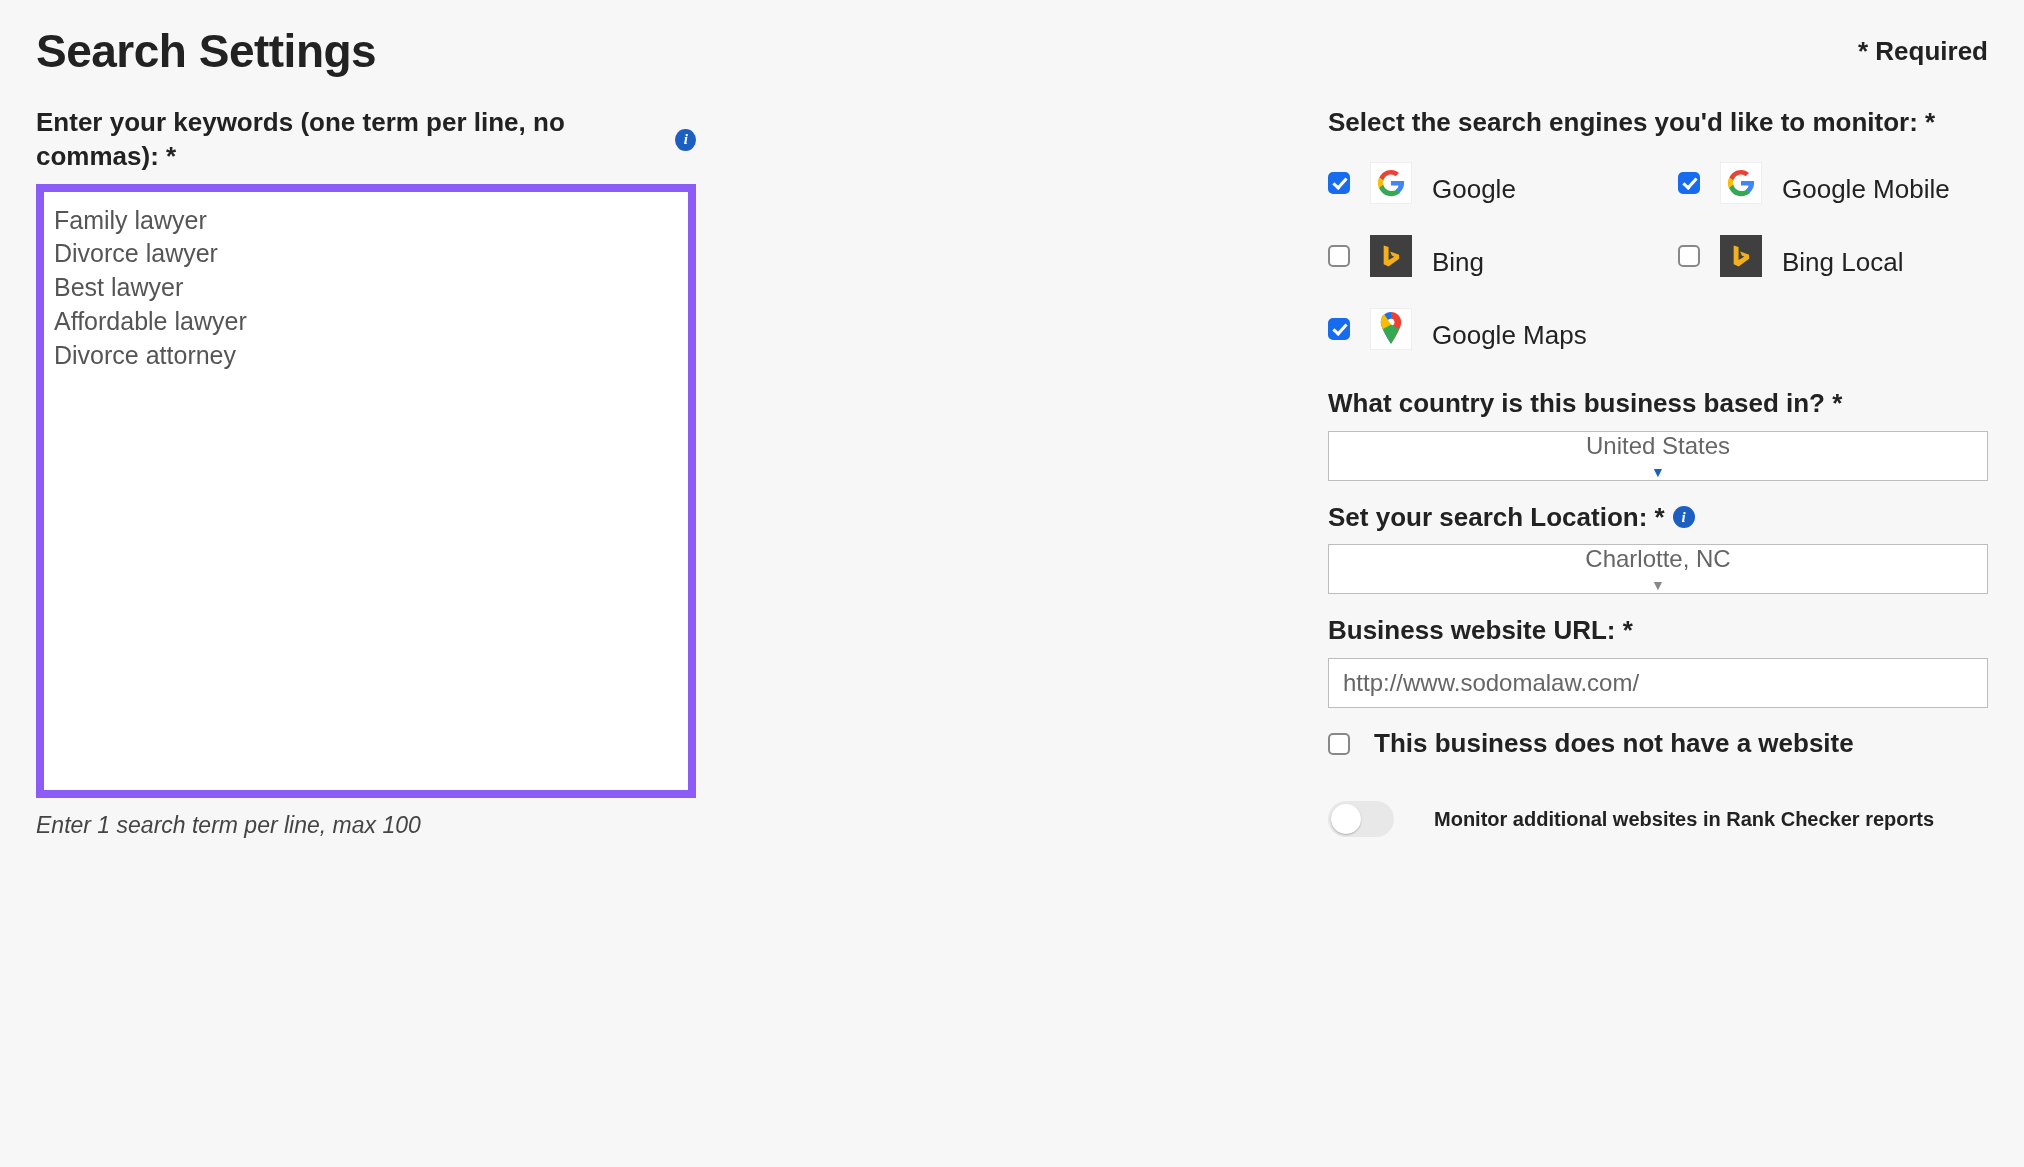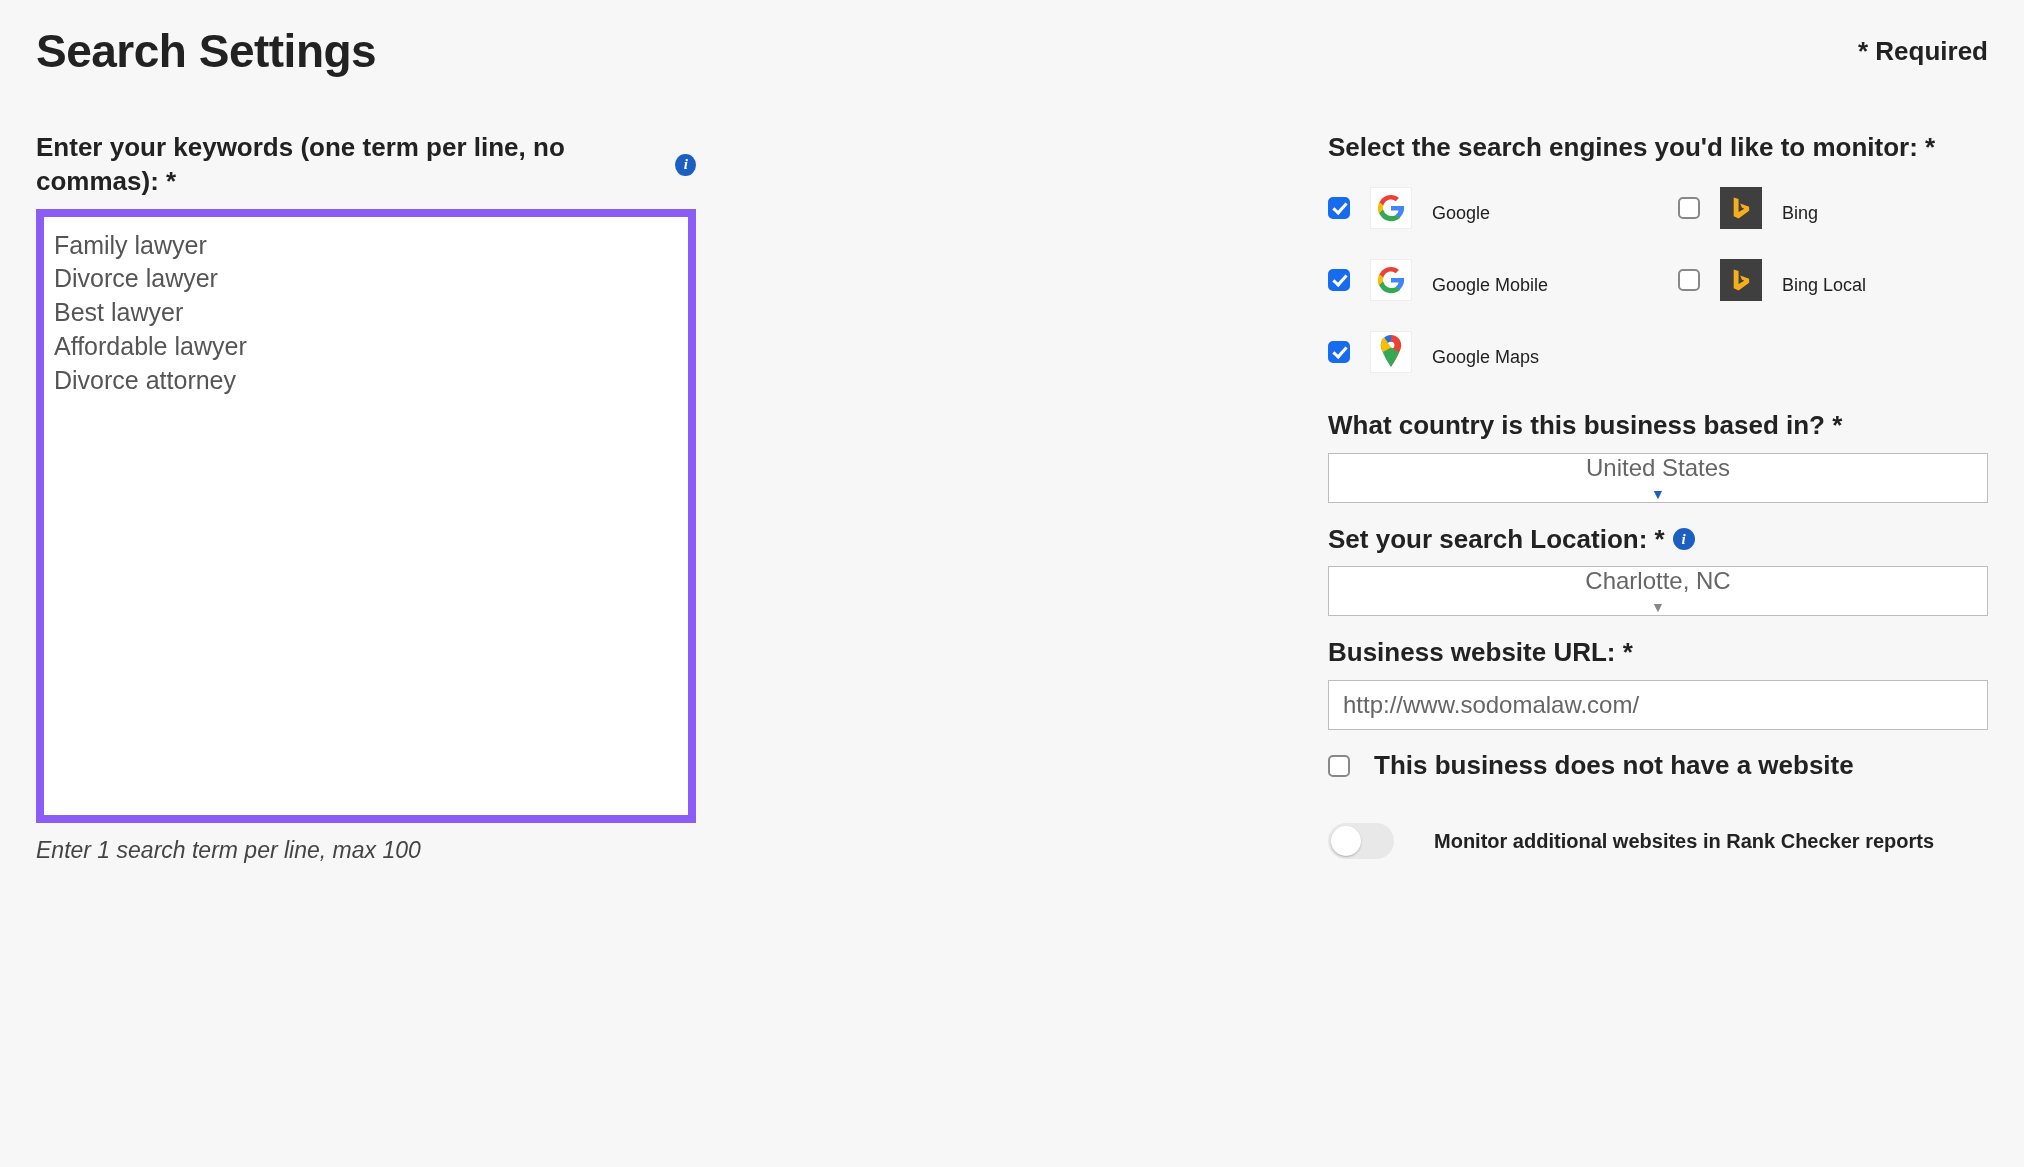--- a/index.html
+++ b/index.html
@@ -3,21 +3,21 @@
 <meta charset="utf-8">
 <style>
   * { box-sizing: border-box; margin: 0; padding: 0; }
   body {
     font-family: -apple-system, BlinkMacSystemFont, "Segoe UI", Helvetica, Arial, sans-serif;
     background: #f7f7f7;
     color: #222;
     padding: 24px 36px;
     width: 2024px;
   }
-  .hdr { display:flex; justify-content:space-between; align-items:center; margin-bottom:53px; }
+  .hdr { display:flex; justify-content:space-between; align-items:center; margin-bottom:28px; }
   .title { font-size:46px; font-weight:800; letter-spacing:-0.5px; }
   .req { font-size:26px; font-weight:700; }
   .cols { display:flex; gap:60px;justify-content:space-between; }
   .left { width:660px; }
   .right { width:660px; }
   .flabel { font-size:26px; font-weight:700; line-height:1.3; margin-bottom:10px; display:flex; align-items:center; gap:8px;}
   .info-icon {
     display:inline-flex; align-items:center; justify-content:center;
     width:22px; height:22px; border-radius:50%;
     background:#1d5fc0; color:#fff; font-style:italic; font-family:Georgia, serif;
@@ -36,21 +36,21 @@
     appearance:none; -webkit-appearance:none;
     width:22px; height:22px; border:2px solid #888; border-radius:5px;
     background:#fff; cursor:pointer; position:relative; flex-shrink:0;
   }
   .chk:checked { background:#176bef; border-color:#176bef; }
   .chk:checked::after {
     content:""; position:absolute; left:6px; top:1px;
     width:5px; height:11px; border:solid #fff; border-width:0 3px 3px 0;
     transform:rotate(42deg);
   }
-  .elabel { font-size:18px;margin-top:12px; }
+  .elabel { font-size:26px;margin-top:12px; }
   .logo { width:42px; height:42px; display:flex; align-items:center; justify-content:center;
           border:1px solid #eee; background:#fff; }
   .logo.dark { background:#3f3f3f; border-color:#3f3f3f;}
   .select-wrap, .combo-wrap, .txt {
     width:100%; height:50px; border:1px solid #bdbdbd; background:#fff;
     font-size:24px; color:#666; padding:0 14px;
     display:flex; align-items:center; justify-content:space-between;
     cursor:pointer;
     flex-direction:column;
   }
@@ -107,40 +107,40 @@
               <path fill="#EA4335" d="M24 9.5c3.8 0 6.4 1.6 7.9 3l5.8-5.7C34 3.4 29.5 1.5 24 1.5 14.9 1.5 7.1 7 3.8 15l6.9 5.4C12.3 14.2 17.6 9.5 24 9.5z"></path>
               <path fill="#4285F4" d="M46.5 24.5c0-1.6-.1-2.8-.4-4H24v7.6h12.9c-.3 2.1-1.7 5.3-5 7.5l6.7 5.2c4-3.7 7.9-9.4 7.9-16.3z"></path>
               <path fill="#FBBC05" d="M10.7 28.6A14.6 14.6 0 0 1 9.9 24c0-1.6.3-3.1.8-4.6l-6.9-5.4A23.9 23.9 0 0 0 1.5 24c0 3.9.9 7.5 2.3 10.4l6.9-5.8z"></path>
               <path fill="#34A853" d="M24 46.5c6.5 0 11.9-2.1 15.9-5.8l-6.7-5.2c-1.8 1.3-4.4 2.2-9.2 2.2-6.4 0-11.7-4.7-13.3-11l-6.9 5.8C7.1 41 14.9 46.5 24 46.5z"></path>
             </svg>
         </span>
         <span class="elabel">Google</span>
       </div>
 
       <div class="engine">
-        <input type="checkbox" class="chk" id="e1" style="">
-        <span class="logo dark">
-          <svg width="26" height="26" viewBox="0 0 32 32">
-              <path fill="#f3b01c" d="M7 3l6 2v16l7-4-3-1.5-2-5 11 4v5L13 29l-6-3z"></path>
-            </svg>
-        </span>
-        <span class="elabel">Bing</span>
-      </div>
-
-      <div class="engine">
         <input type="checkbox" class="chk" id="e2" checked="" style="">
         <span class="logo">
           <svg width="28" height="28" viewBox="0 0 48 48">
               <path fill="#EA4335" d="M24 9.5c3.8 0 6.4 1.6 7.9 3l5.8-5.7C34 3.4 29.5 1.5 24 1.5 14.9 1.5 7.1 7 3.8 15l6.9 5.4C12.3 14.2 17.6 9.5 24 9.5z"></path>
               <path fill="#4285F4" d="M46.5 24.5c0-1.6-.1-2.8-.4-4H24v7.6h12.9c-.3 2.1-1.7 5.3-5 7.5l6.7 5.2c4-3.7 7.9-9.4 7.9-16.3z"></path>
               <path fill="#FBBC05" d="M10.7 28.6A14.6 14.6 0 0 1 9.9 24c0-1.6.3-3.1.8-4.6l-6.9-5.4A23.9 23.9 0 0 0 1.5 24c0 3.9.9 7.5 2.3 10.4l6.9-5.8z"></path>
               <path fill="#34A853" d="M24 46.5c6.5 0 11.9-2.1 15.9-5.8l-6.7-5.2c-1.8 1.3-4.4 2.2-9.2 2.2-6.4 0-11.7-4.7-13.3-11l-6.9 5.8C7.1 41 14.9 46.5 24 46.5z"></path>
             </svg>
         </span>
         <span class="elabel">Google Mobile</span>
+      </div>
+
+      <div class="engine">
+        <input type="checkbox" class="chk" id="e1" style="">
+        <span class="logo dark">
+          <svg width="26" height="26" viewBox="0 0 32 32">
+              <path fill="#f3b01c" d="M7 3l6 2v16l7-4-3-1.5-2-5 11 4v5L13 29l-6-3z"></path>
+            </svg>
+        </span>
+        <span class="elabel">Bing</span>
       </div>
 
       <div class="engine">
         <input type="checkbox" class="chk" id="e3" style="">
         <span class="logo dark">
           <svg width="26" height="26" viewBox="0 0 32 32">
               <path fill="#f3b01c" d="M7 3l6 2v16l7-4-3-1.5-2-5 11 4v5L13 29l-6-3z"></path>
             </svg>
         </span>
         <span class="elabel">Bing Local</span>

